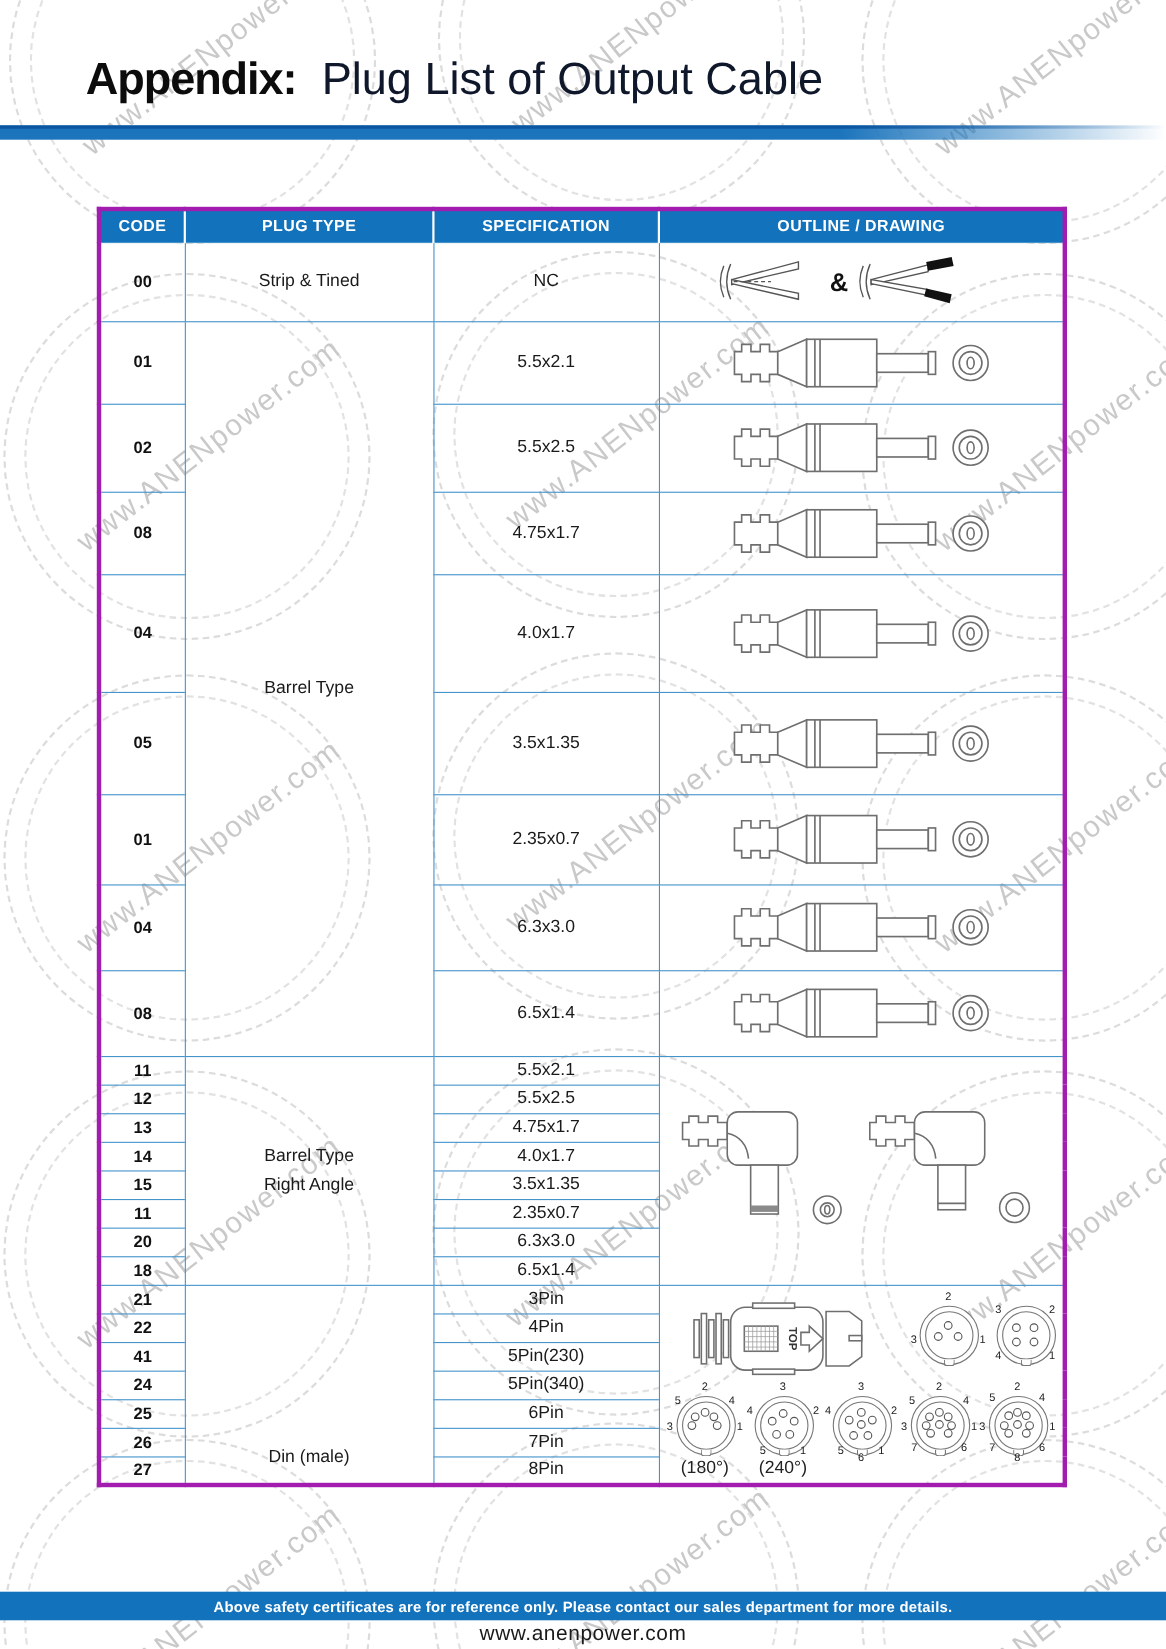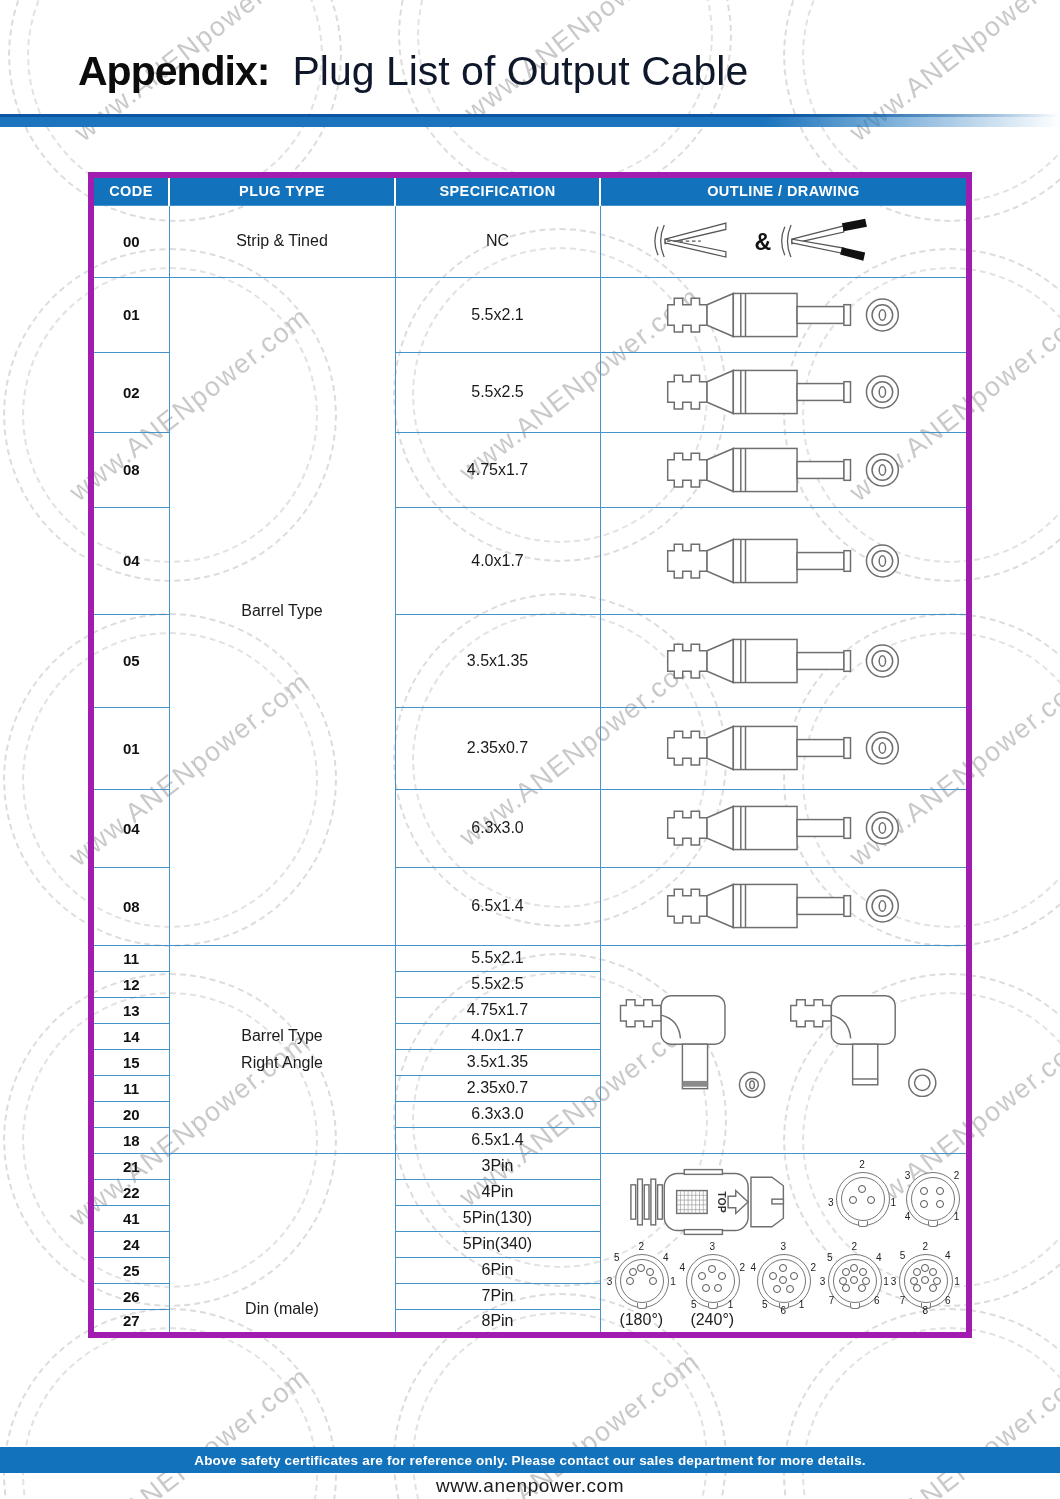--- a/index.html
+++ b/index.html
@@ -18,22 +18,22 @@
   
   .hdr-title{position:absolute;left:78px;top:48px;z-index:1;font-size:41px;white-space:nowrap;}
   .hdr-title .tb{font-weight:bold;color:#0c0c0c;letter-spacing:-1px;}
   .hdr-title .tg{color:#0f172a;margin-left:23px;letter-spacing:0px;}
   .hdr-bar{position:absolute;left:0;top:114px;width:1060px;height:13px;z-index:1;
            background:linear-gradient(90deg,#1b74bc 0%,#1b74bc 72%,rgba(27,116,188,0) 100%);}
   .hdr-bar::before{content:"";position:absolute;left:0;top:0;width:100%;height:3px;
            background:linear-gradient(90deg,#0c55a0 0%,#0c55a0 72%,rgba(12,85,160,0) 100%);}
 
   
-  table.plug-table{position:absolute;left:88px;top:172px;width:878px;z-index:1;
-           border-collapse:collapse;table-layout:fixed;border:6px solid #a21caf;background:transparent;}
+  table.plug-table{position:absolute;left:88px;top:188px;width:878px;z-index:1;
+           border-collapse:collapse;table-layout:fixed;border:4px solid #a21caf;background:transparent;}
   .plug-table td{border:1px solid #4493cb;padding:0;text-align:center;vertical-align:middle;}
   .plug-table th{background:#1272bc;color:#fff;font-weight:bold;font-size:14.5px;
            letter-spacing:.4px;border:none;border-left:2px solid #fff;border-bottom:1px solid #4493cb;padding:0;}
   .plug-table th:first-child{border-left:none;}
   .th-spec{font-size:12.5px;}
   thead tr{height:30px;}
   td.code{font-weight:bold;font-size:15px;color:#111;}
   td.spec{font-size:16px;}
   td.type{font-size:16px;line-height:1.7;}
   td.din-type{vertical-align:bottom;padding-bottom:10px;}
@@ -499,21 +499,21 @@
               </div>
           </div>
         </td>
       </tr>
       <tr class="h-s">
           <td class="code">22</td>
           <td class="spec">4Pin</td>
         </tr>
       <tr class="h-s">
           <td class="code">41</td>
-          <td class="spec">5Pin(130)</td>
+          <td class="spec">5Pin(230)</td>
         </tr>
       <tr class="h-s">
           <td class="code">24</td>
           <td class="spec">5Pin(340)</td>
         </tr>
       <tr class="h-s">
           <td class="code">25</td>
           <td class="spec">6Pin</td>
         </tr>
       <tr class="h-s">

